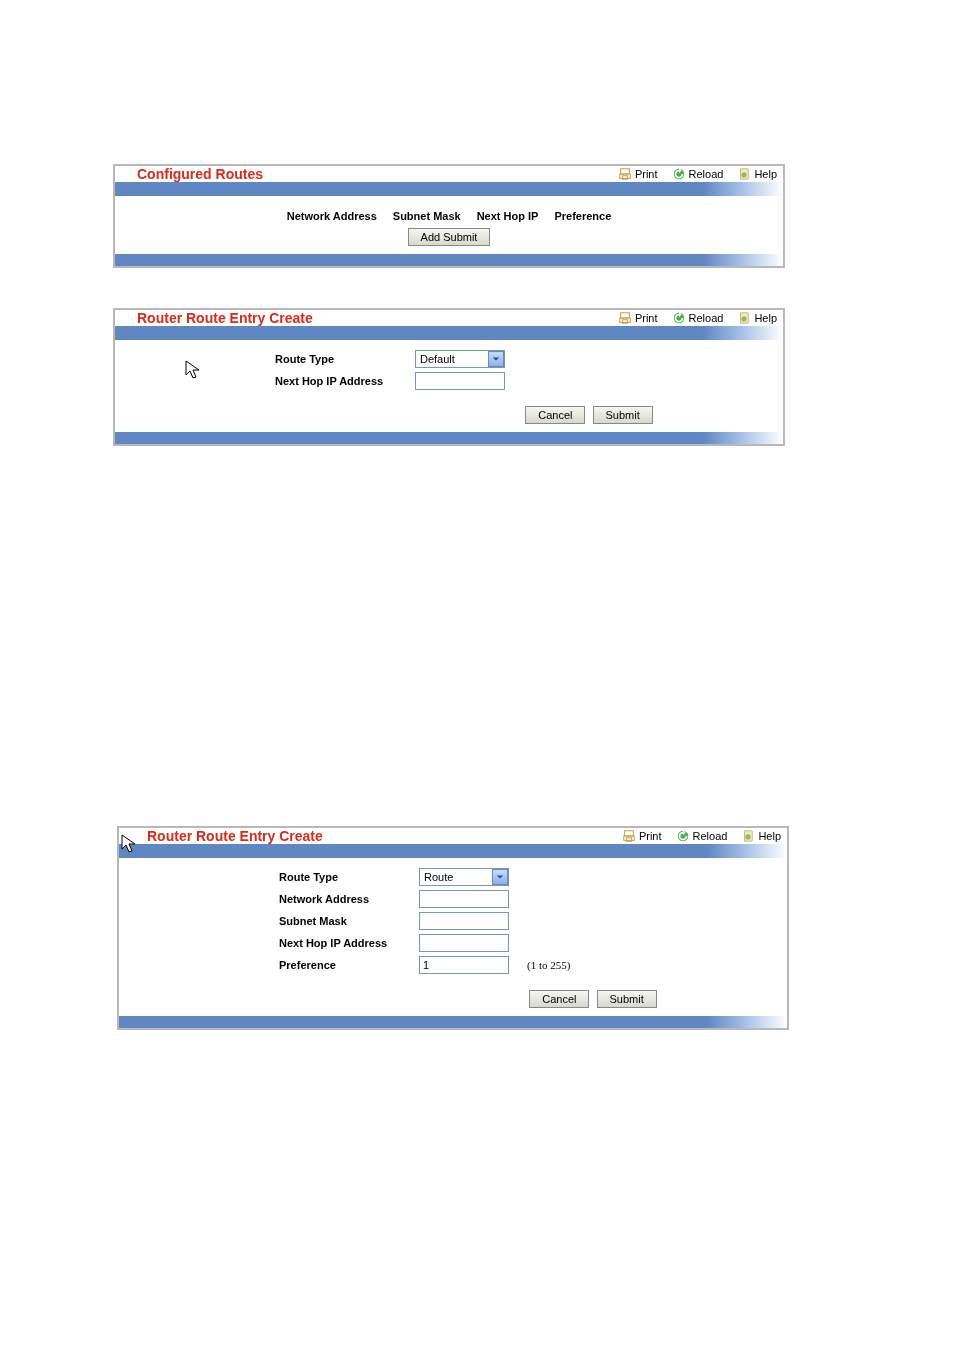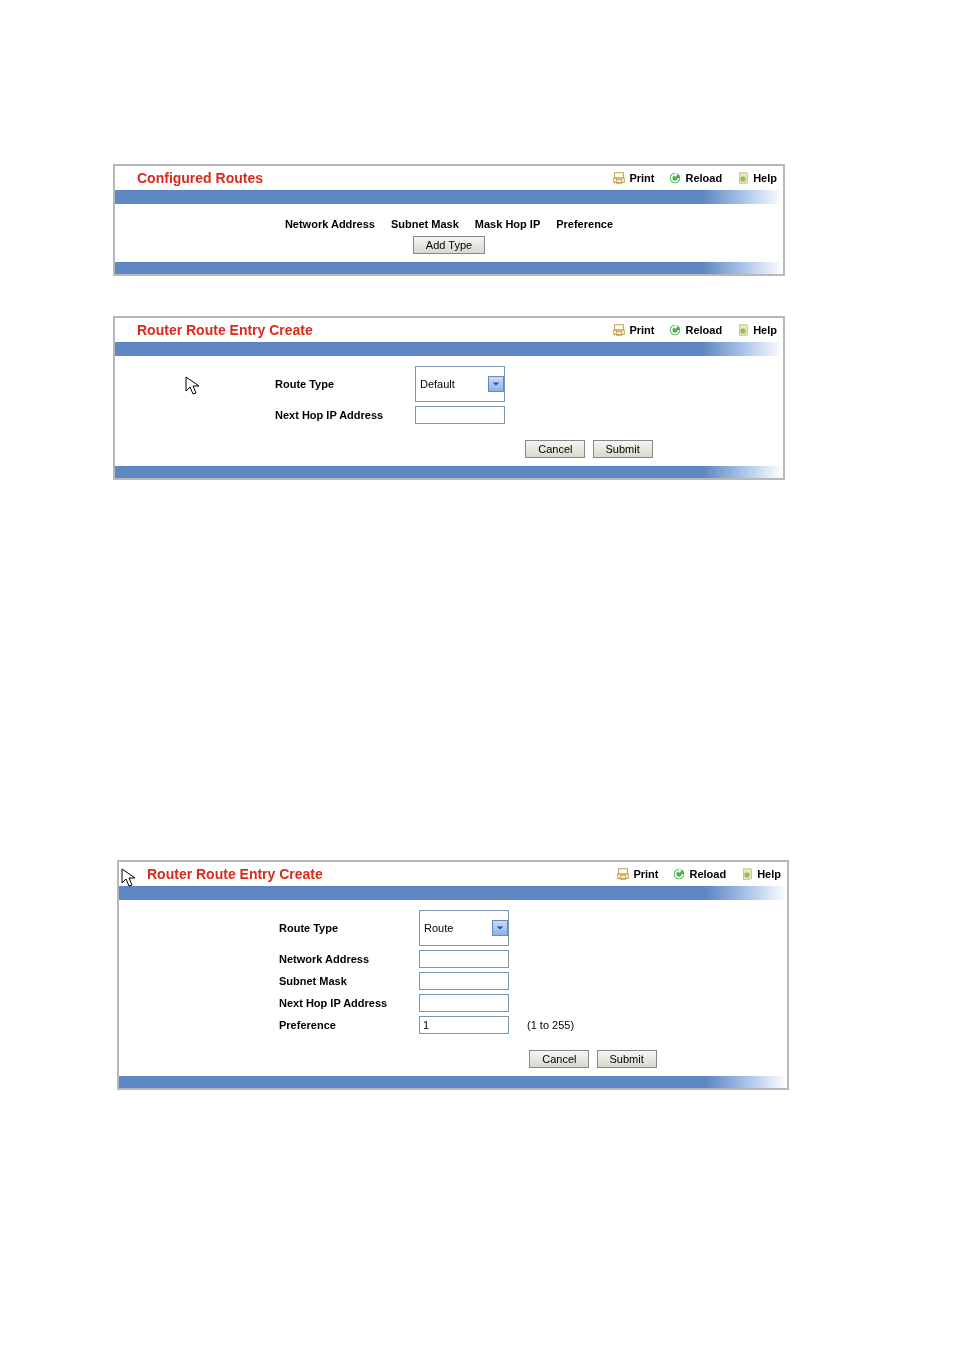--- a/index.html
+++ b/index.html
@@ -18,21 +18,21 @@
       width: 672px;
       background: #fff;
       position: relative;
     }
     .panel-pos-1 { margin-top: 164px; margin-left: 113px; }
     .panel-pos-2 { margin-top: 0; margin-left: 113px; }
     .panel-pos-3 { margin-top: 380px; margin-left: 117px; }
     .title-row {
       display: flex;
       align-items: center;
-      height: 24px;
+      height: 16px;
       background: #fff;
       padding-left: 22px;
       padding-right: 6px;
       border-bottom: 0;
     }
     .title-row.has-cursor { padding-left: 28px; }
     .title-text {
       color: #d92a1c;
       font-weight: bold;
       font-size: 14px;
@@ -41,21 +41,21 @@
     .toolbar {
       display: flex;
       gap: 14px;
       align-items: center;
     }
     .toolbar-btn {
       display: inline-flex;
       align-items: center;
       gap: 3px;
       font-size: 11px;
-      font-weight: bold;
+      font-weight: normal;
       color: #000;
       cursor: pointer;
     }
     .icon {
       width: 14px; height: 14px; display: inline-flex; align-items: center; justify-content: center;
     }
     .icon-print svg, .icon-reload svg, .icon-help svg { width: 14px; height: 14px; }
     .blue-bar {
       height: 14px;
       background: linear-gradient(to right, #5f87c3 0%, #5f87c3 88%, #aac3e8 94%, #ffffff 100%);
@@ -83,31 +83,31 @@
       text-align: left;
       font-size: 11px;
       color: #000;
       font-weight: bold;
     }
     .form-row .ctrl {
       display: flex;
       align-items: center;
       gap: 8px;
     }
-    .form-row .hint { font-size: 11px; color: #000; margin-left: 10px;}
+    .form-row .hint { font-size: 11px; color: #000; margin-left: 10px; font-family: Liberation Serif, serif;}
     .input-text {
       border: 1px solid #7a96b0;
       width: 90px; height: 18px; font-size: 11px; padding: 1px 3px;
       background: #fff;
     }
     .select-box {
       display: inline-flex;
       align-items: center;
       border: 1px solid #7a96b0;
-      height: 36px;
+      height: 18px;
       width: 90px;
       background: #fff;
       font-size: 11px;
       position: relative;
     }
     .select-box .sel-text {
       flex: 1; padding-left: 4px;
     }
     .select-box .sel-btn {
       width: 16px; height: 16px;
@@ -185,25 +185,25 @@
         </span>
         <span>Help</span>
       </div>
     </div>
   </div>
   <div class="blue-bar"></div>
   <div class="body-area">
     <div class="headers-row">
       <span>Network Address</span>
       <span>Subnet Mask</span>
-      <span>Mask Hop IP</span>
+      <span>Next Hop IP</span>
       <span>Preference</span>
     </div>
     <div class="add-route-row">
-      <span class="btn">Add Type</span>
+      <span class="btn">Add Submit</span>
     </div>
   </div>
   <div class="blue-bar-bottom"></div>
 </div>
 
 <div class="panel panel-pos-2">
   <div class="title-row">
     <div class="title-text">Router Route Entry Create</div>
     <div class="toolbar">
       <div class="toolbar-btn">

